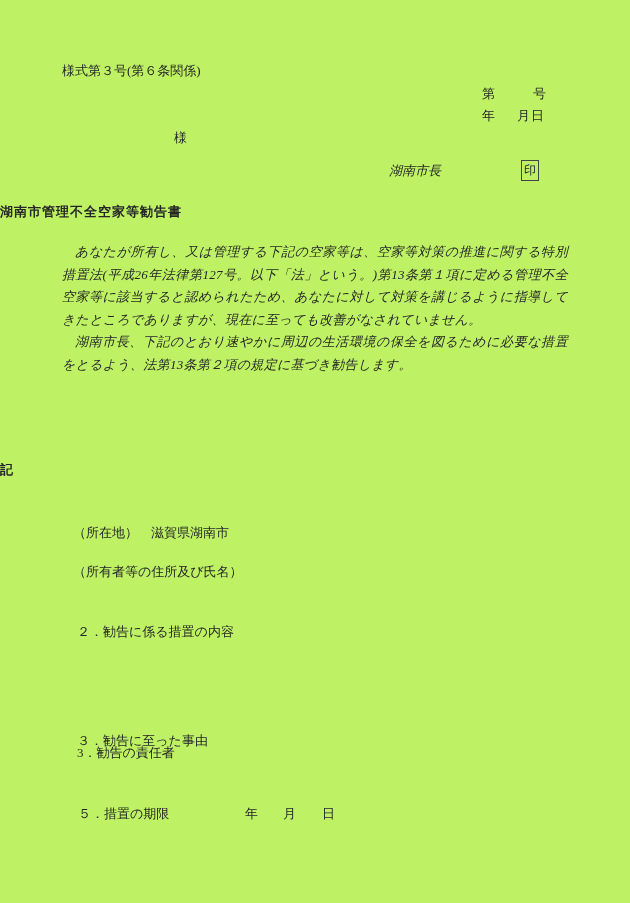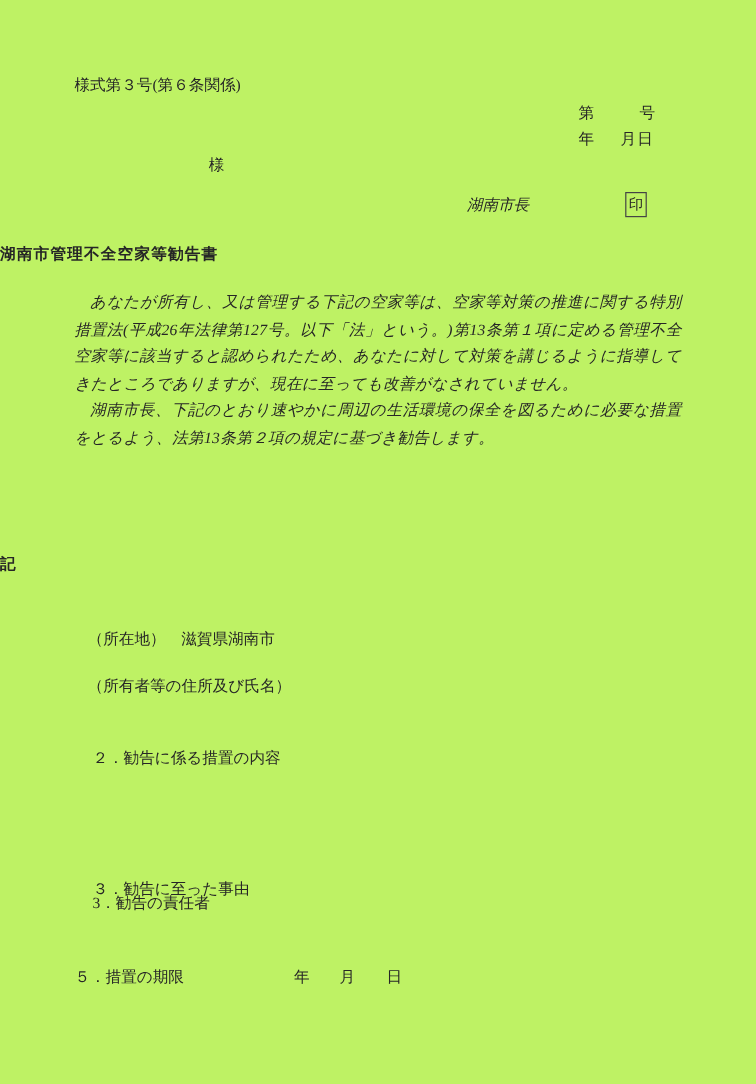--- a/index.html
+++ b/index.html
@@ -84,18 +84,18 @@
 
   <div class="abs" style="left:73px; top:564px;">（所有者等の住所及び氏名）</div>
   <div class="abs" style="left:73px; top:525px;">（所在地）　滋賀県湖南市</div>
 
   <div class="abs" style="left:77px; top:624px;">２．勧告に係る措置の内容</div>
 
   <div class="abs" style="left:77px; top:709px;margin-top:24px;">３．勧告に至った事由</div>
 
   <div class="abs" style="left:77px; top:745px;">3．勧告の責任者</div>
 
-  <div class="abs" style="left:62px; top:806px;">５．措置の期限</div>
+  <div class="abs" style="left:78px; top:806px;">５．措置の期限</div>
   <div class="abs" style="left:245px; top:806px;">年</div>
   <div class="abs" style="left:283px; top:806px;">月</div>
   <div class="abs" style="left:322px; top:806px;">日</div>
 
 </div>
 
 </body></html>

